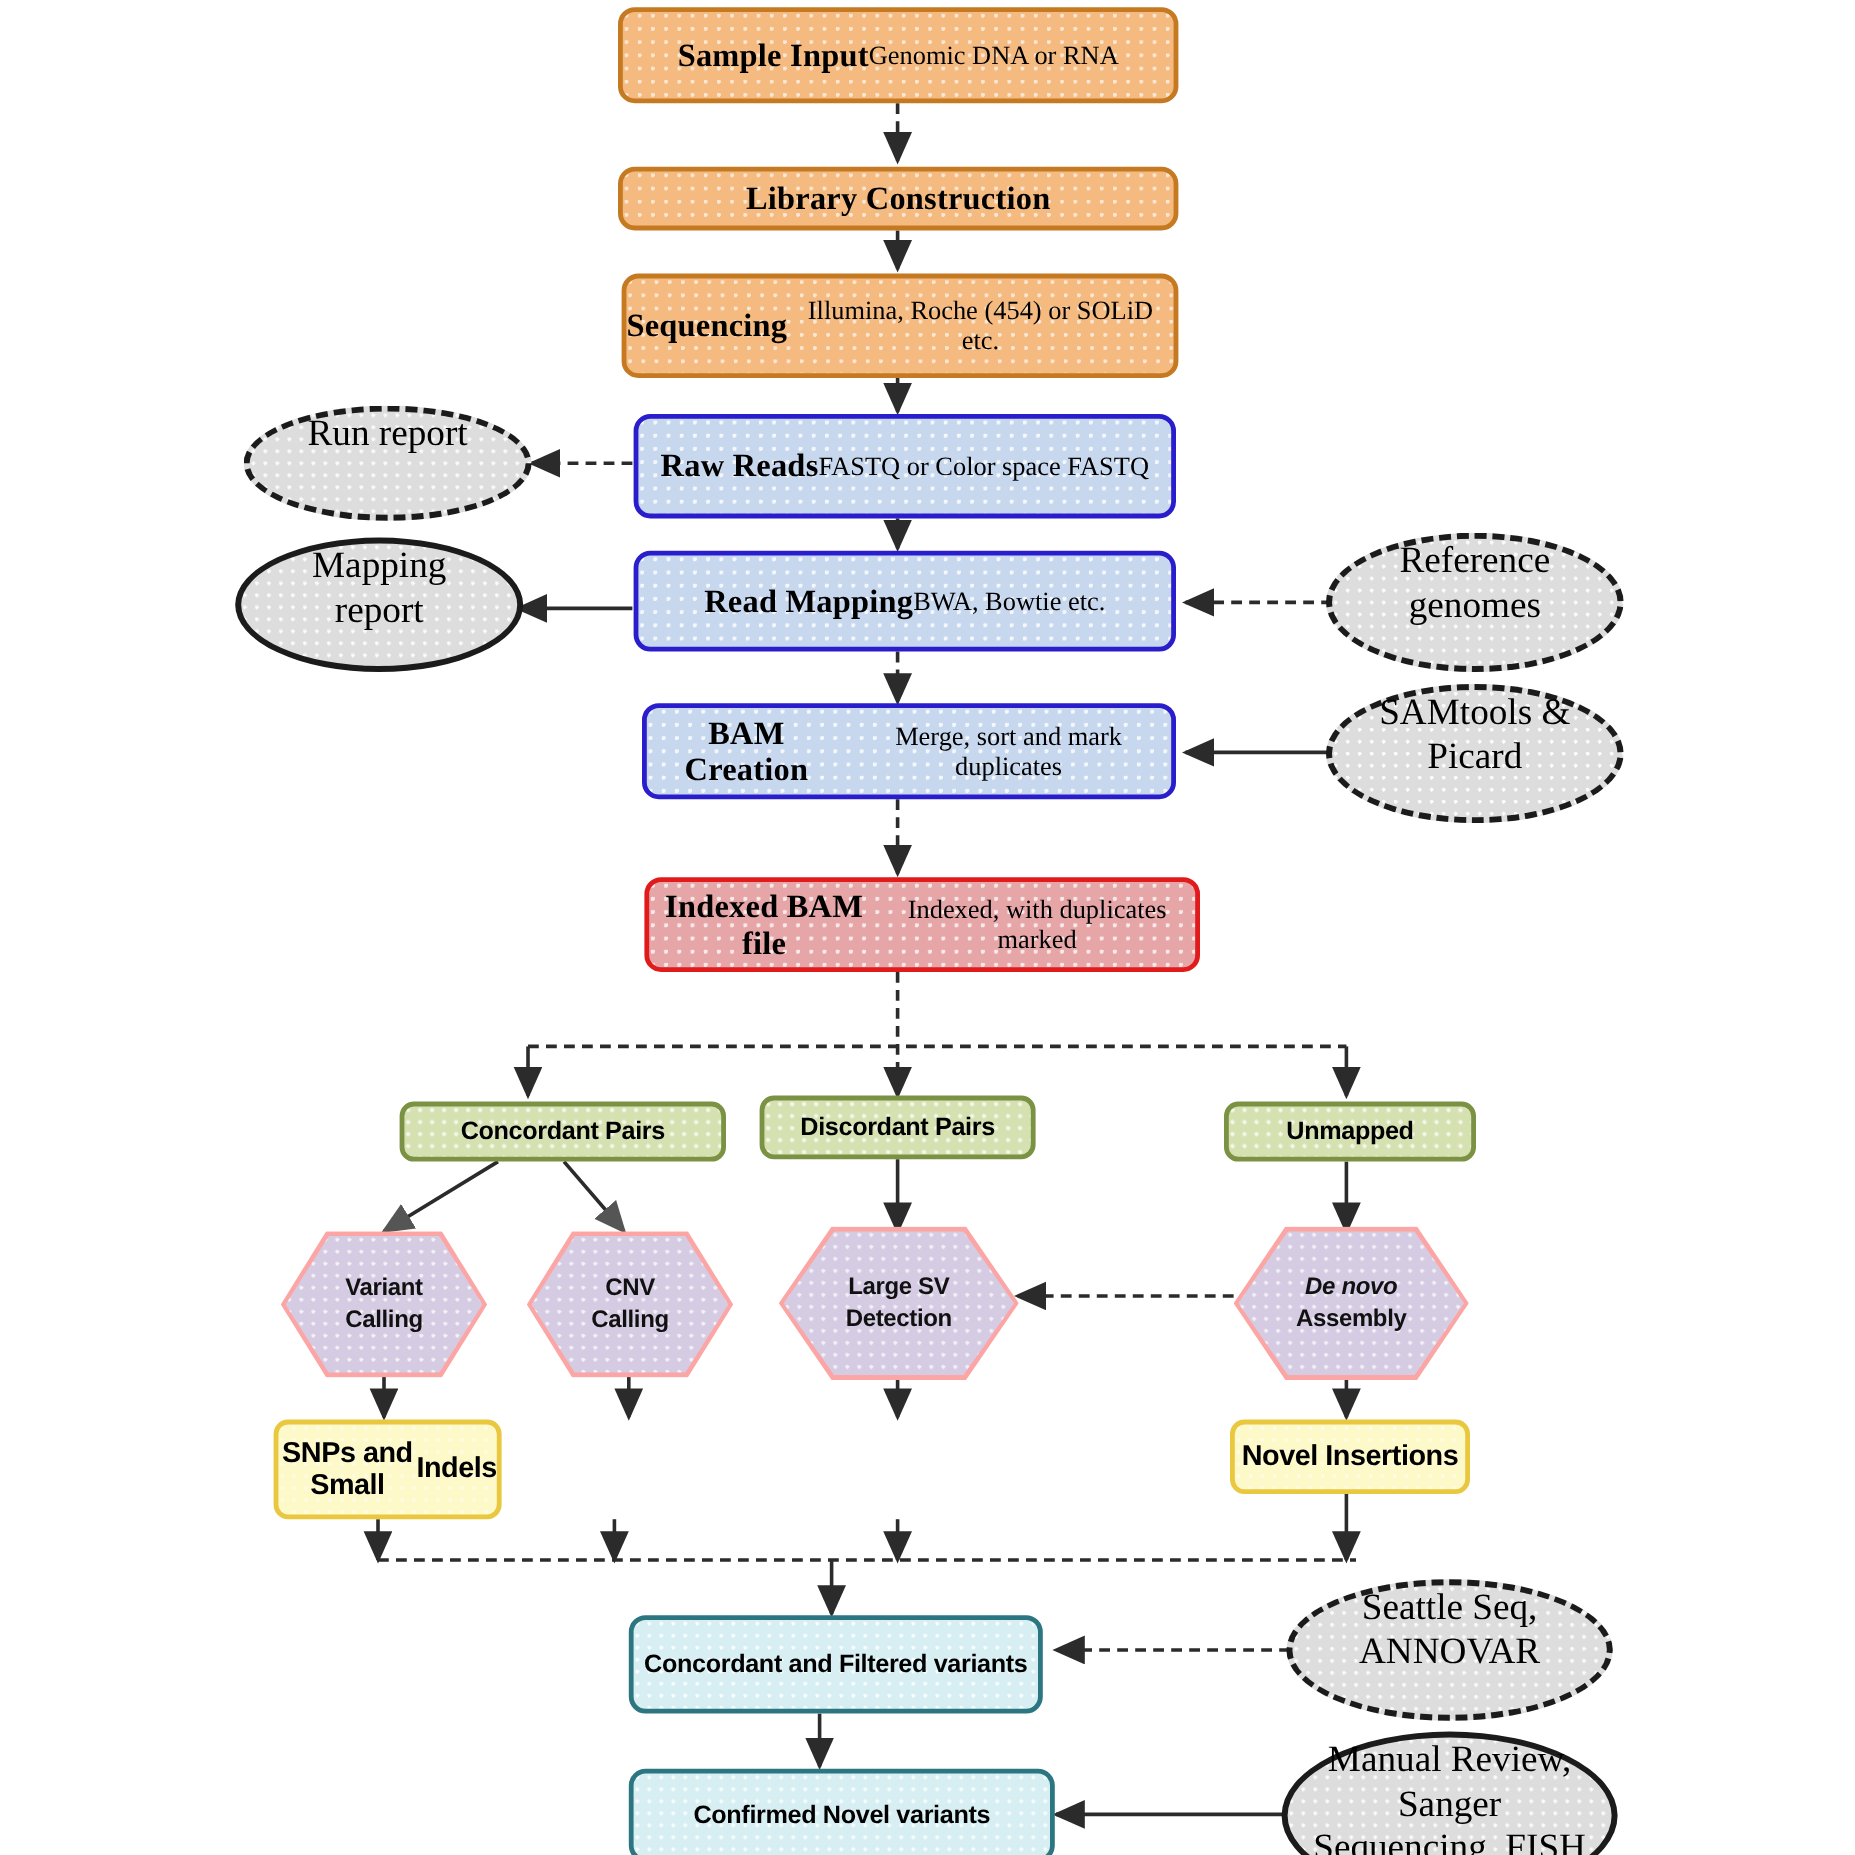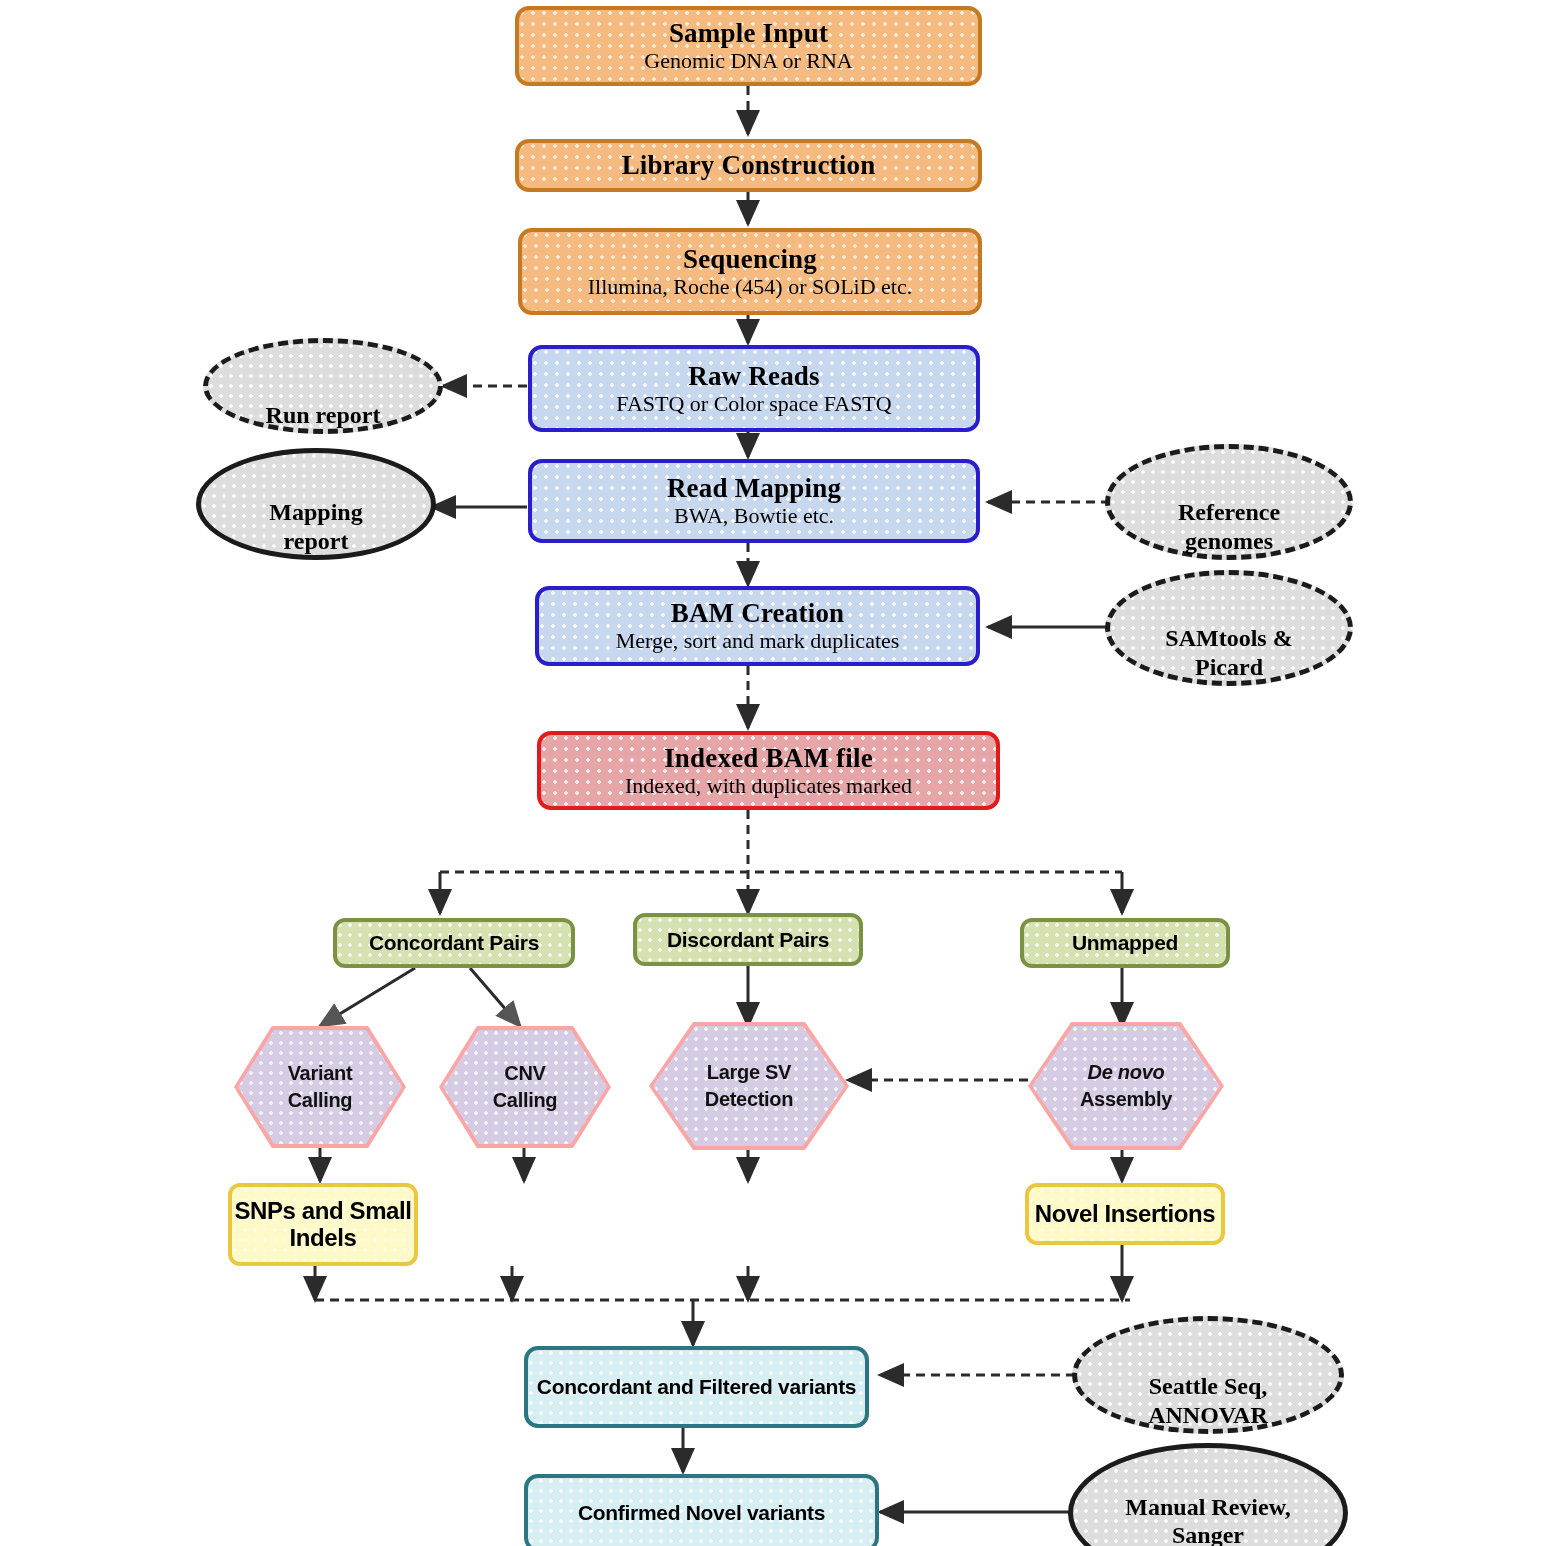--- a/index.html
+++ b/index.html
@@ -3,21 +3,21 @@
 <meta charset="utf-8">
 <style>
   html,body{margin:0;padding:0;background:#ffffff;}
   body{
     font-family:"Liberation Serif", serif;
     width:1546px;height:1546px;position:relative;overflow:hidden;
   }
   #canvas{position:absolute;inset:0;width:1546px;height:1546px;}
   svg.edges{position:absolute;left:0;top:0;width:1546px;height:1546px;pointer-events:none;}
 
-  .node{position:absolute;box-sizing:border-box;display:flex;flex-direction:column;
+  .node{position:absolute;box-sizing:border-box;display:flex;
         align-items:center;justify-content:center;text-align:center;line-height:1.12;}
 
   
   .rbox{border-radius:14px;}
   .orange{background:#F4BA80;border:4px solid #C57A22;
      background-image:radial-gradient(circle at 3px 3px, rgba(255,255,255,.65) 1.6px, transparent 1.8px);
      background-size:11px 11px;}
   .blue{background:#C7D7EE;border:4px solid #2A1DCB;
      background-image:radial-gradient(circle at 3px 3px, rgba(255,255,255,.8) 1.7px, transparent 1.9px);
      background-size:11px 11px;}
@@ -39,22 +39,22 @@
 
   
   .sans{font-family:"Liberation Sans", sans-serif;font-weight:bold;font-size:21px;
         letter-spacing:-.3px;}
   .sans-sm{font-family:"Liberation Sans", sans-serif;font-weight:bold;font-size:24px;
         letter-spacing:-.4px;}
 
   
   .ellipse{position:absolute;border-radius:50%;
      background:#DDDDDD;border:5px dashed #1b1b1b;
-     display:flex;align-items:flex-end;justify-content:center;text-align:center;
-     font-family:"Liberation Serif", serif;font-weight:bold;font-size:24px;line-height:1.18;
+     display:flex;align-items:flex-start;justify-content:center;text-align:center;
+     font-family:"Liberation Serif", serif;font-weight:normal;font-size:31px;line-height:1.18;
      background-image:radial-gradient(circle at 3px 3px, rgba(255,255,255,.85) 1.6px, transparent 1.8px);
      background-size:10px 10px;box-sizing:border-box;}
   .ellipse.solid{border-style:solid;}
 
   
   .hex{position:absolute;box-sizing:border-box;
        display:flex;align-items:center;justify-content:center;text-align:center;
        clip-path:polygon(22% 0%,78% 0%,100% 50%,78% 100%,22% 100%,0% 50%);
        background:#fca5a5;}
   .hex .inner{width:calc(100% - 8px);height:calc(100% - 8px);
@@ -194,21 +194,21 @@
   </div>
 
   <div class="ellipse solid" style="left:1068px;top:1443px;width:280px;height:140px;">
     <div>
       <div>Manual Review,</div>
       <div>Sanger</div>
       <div>Sequencing, FISH</div>
     </div>
   </div>
 
-  <div class="node green" style="left:333px;top:918px;width:242px;height:50px;">
+  <div class="node green" style="left:333px;top:918px;width:272px;height:50px;">
     <div class="sans">Concordant Pairs</div>
   </div>
 
   <div class="node green" style="left:633px;top:913px;width:230px;height:53px;">
     <div class="sans">Discordant Pairs</div>
   </div>
 
   <div class="node green" style="left:1020px;top:918px;width:210px;height:50px;">
     <div class="sans">Unmapped</div>
   </div>

